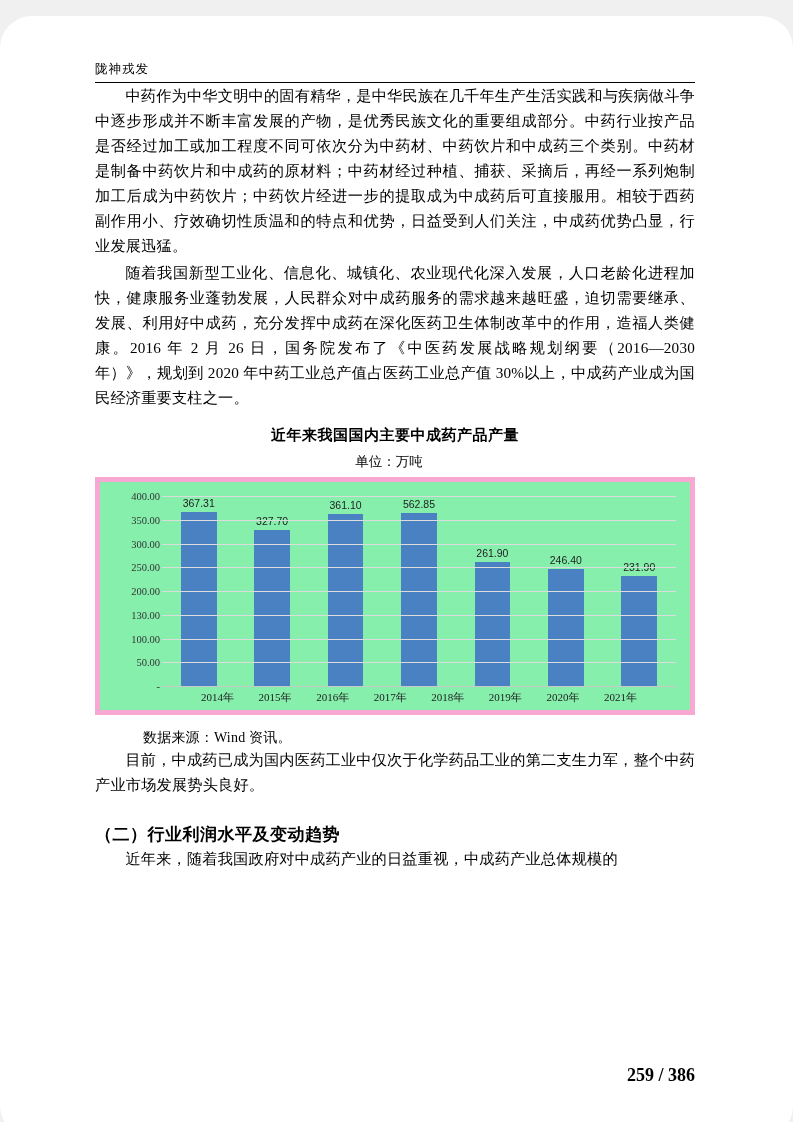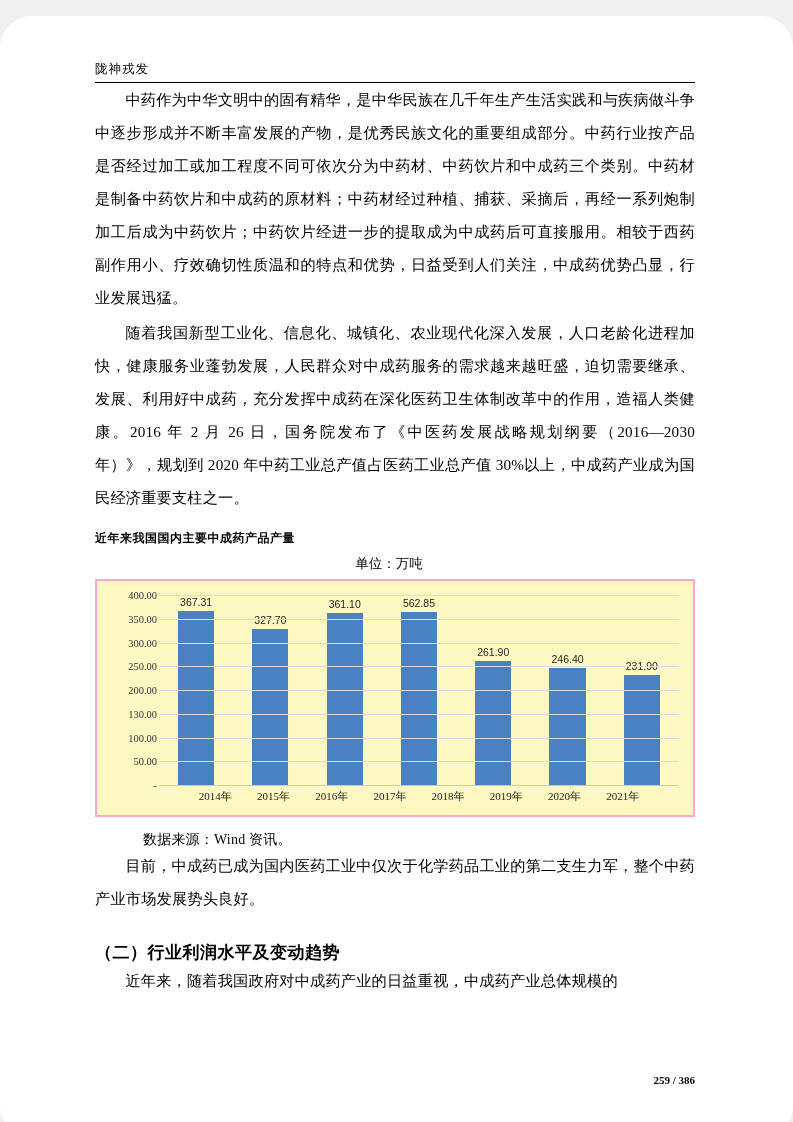--- a/index.html
+++ b/index.html
@@ -39,49 +39,50 @@
     letter-spacing: 1px;
     font-family: "Liberation Serif", serif;
   }
   .doc-header .hdr-right {
     font-size: 12.5px;
     letter-spacing: 0.2px;
   }
   
   p.body-par {
     font-size: 15.2px;
-    line-height: 33px;
+    line-height: 25px;
     text-align: justify;
     text-justify: inter-ideograph;
     margin: 0 0 2px 0;
     text-indent: 2em;
     letter-spacing: 0.2px;
   }
   .first-par { margin-top: 22px; }
   .sec-par { margin-top: 13px; }
 
   
   .chart-block {
     margin-top: 16px;
   }
   .chart-title {
-    font-size: 12px;
+    text-align: center;
+    font-size: 15px;
     font-weight: bold;
     letter-spacing: 0.5px;
     margin-bottom: 8px;
   }
   .chart-unit {
     text-align: center;
     font-size: 13.5px;
     padding-right: 12px;
     margin-bottom: 6px;
   }
   .chart-frame {
-    border: 2px solid #f9a8d4;
-    background: #fef9c3;
+    border: 5px solid #f9a8d4;
+    background: #86efac;
     height: 238px;
     position: relative;
     box-sizing: border-box;
   }
   .plot {
     position: absolute;
     left: 0; right: 0; top: 0; bottom: 0;
   }
   .y-axis-labels {
     position: absolute;
@@ -163,21 +164,21 @@
   h2.section-heading {
     font-size: 17px;
     font-weight: bold;
     margin: 26px 0 0 0;
     letter-spacing: 0.5px;
   }
   .page-number {
     position: absolute;
     right: 98px;
     bottom: 52px;
-    font-size: 11px;
+    font-size: 18px;
     font-weight: bold;
     font-family: "Liberation Serif", serif;
   }
 </style>
 </head>
 <body>
 
 <div class="page">
 
   <div class="content">

